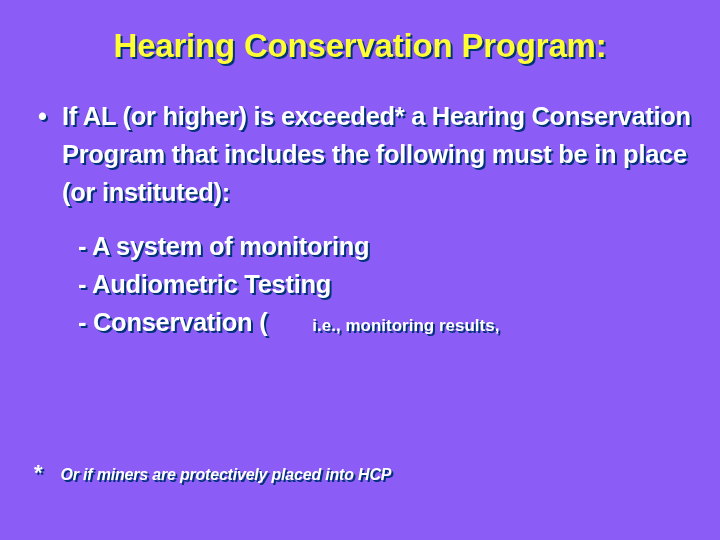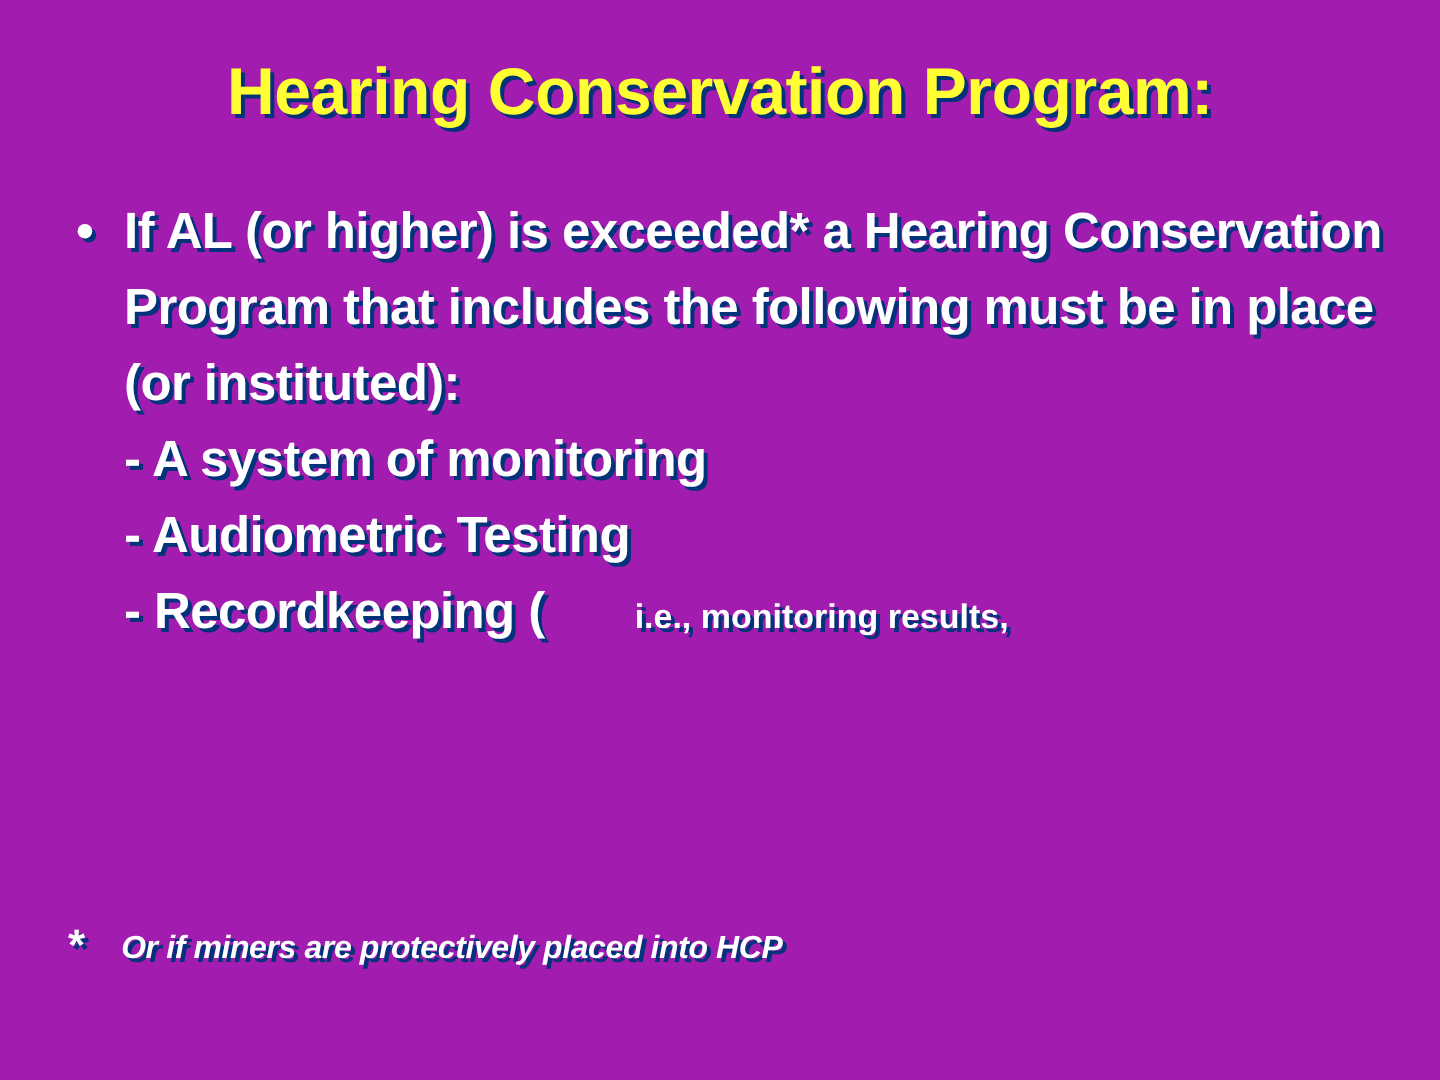--- a/index.html
+++ b/index.html
@@ -10,21 +10,21 @@
     width: 720px;
     height: 540px;
     overflow: hidden;
     background: #0066f5;
     font-family: "Liberation Sans", sans-serif;
   }
   .slide {
     position: relative;
     width: 720px;
     height: 540px;
-    background: #a21caf;
+    background: #8b5cf6;
     box-sizing: border-box;
   }
 
   
   .slide-title {
     position: absolute;
     left: 0;
     top: 27px;
     width: 720px;
     text-align: center;
@@ -61,21 +61,21 @@
     font-size: 25.5px;
     line-height: 38px;
     color: #ffffff;
     text-shadow: 2px 2px 0 #00337a;
   }
   .main-bullet-text {
     display: block;
   }
 
   .sub-list {
-    margin: 0;
+    margin: 16px;
     padding: 0 0 0 28px;
     list-style: none;
   }
   .sub-item {
     font-size: 25.5px;
     font-weight: bold;
     color: #ffffff;
     line-height: 38px;
     text-shadow: 2px 2px 0 #00337a;
     letter-spacing: -0.3px;
@@ -160,21 +160,21 @@
 
 
       <li class="sub-item">
         <span class="sub-dash">-</span>
         <span class="sub-label">Audiometric Testing</span>
       </li>
 
 
       <li class="sub-item">
         <span class="sub-dash">-</span>
-        <span class="sub-label">Recordkeeping</span><span class="paren-open"> (</span><span class="small-note">i.e., monitoring results,</span>
+        <span class="sub-label">Conservation</span><span class="paren-open"> (</span><span class="small-note">i.e., monitoring results,</span>
       </li>
 
     </ul>
 
 
   </div>
 
   <div class="footnote">
     <span class="footnote-star">*</span><span class="footnote-text">Or if miners are protectively placed into HCP</span>
   </div>

